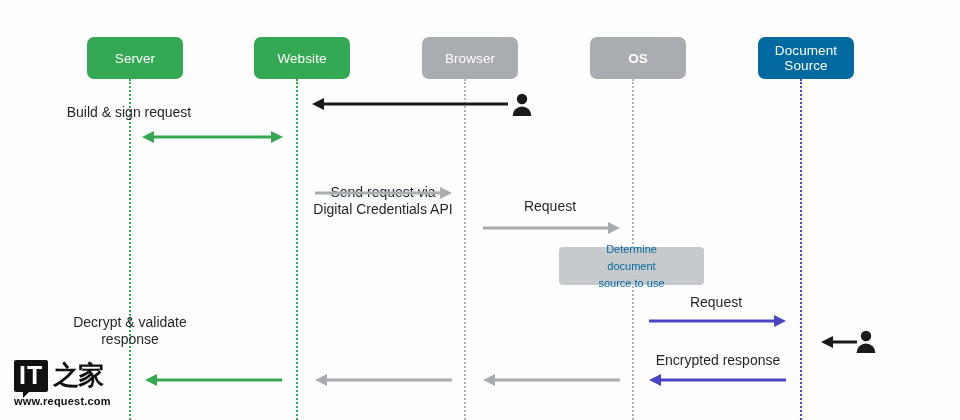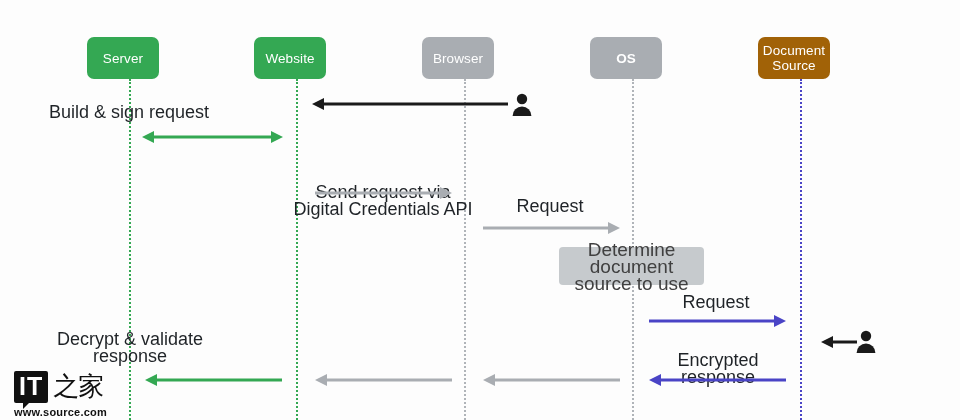--- a/index.html
+++ b/index.html
@@ -13,89 +13,89 @@
   #canvas {
     position: relative;
     width: 960px;
     height: 420px;
     background: #fdfdfd;
     overflow: hidden;
   }
   
   .actor-box {
     position: absolute;
-    width: 72px;
+    width: 96px;
     height: 42px;
     border-radius: 7px;
     display: flex;
     align-items: center;
     justify-content: center;
     text-align: center;
     color: #ffffff;
     font-size: 13.5px;
     line-height: 15px;
     letter-spacing: 0.1px;
     box-sizing: border-box;
     padding: 2px;
   }
   .actor-green { background: #34a853; }
   .actor-gray  { background: #a9adb2; }
-  .actor-purple{ background: #a16207; }
+  .actor-purple{ background: #0369a1; }
 
   
   .lifeline {
     position: absolute;
     width: 0;
     border-left-width: 2px;
     border-left-style: dotted;
     top: 79px;
     height: 341px;
   }
   .ll-green  { border-left-color: #34a853; }
   .ll-gray   { border-left-color: #b0b4b9; }
   .ll-purple { border-left-color: #4a44c6; }
 
   
   .msg-label {
     position: absolute;
-    font-size: 18px;
+    font-size: 14px;
     line-height: 17px;
     color: #1f2327;
     text-align: center;
     white-space: pre-line;
   }
 
   
   .arrow-svg {
     position: absolute;
     overflow: visible;
   }
 
   
   .note-box {
     position: absolute;
     background: #c6cacd;
     border-radius: 4px;
-    font-size: 19px;
+    font-size: 11px;
     line-height: 17px;
-    color: #404040;
+    color: #0369a1;
     text-align: center;
     display: flex;
     align-items: center;
     justify-content: center;
     white-space: pre-line;
     box-sizing: border-box;
-    padding: 5px 0;
+    padding: 5px 26px;
   }
 
   
   .person-icon { position: absolute; }
 
   
-  .watermark { position: absolute; margin-top: 11px; }
+  .watermark { position: absolute; }
   .wm-logo {
     display: flex;
     align-items: center;
   }
   .wm-it {
     background: #111111;
     color: #ffffff;
     font-family: "Liberation Sans", sans-serif;
     font-weight: bold;
     font-size: 25px;
@@ -111,21 +111,21 @@
     left: 9px;
     bottom: -6px;
     width: 0;
     height: 0;
     border-left: 7px solid #111111;
     border-bottom: 7px solid transparent;
   }
   .wm-cn {
     color: #111111;
     font-family: "Liberation Serif", serif;
-    font-weight: normal;
+    font-weight: bold;
     font-size: 26px;
     line-height: 26px;
     margin-left: 5px;
     letter-spacing: -1px;
   }
   .wm-url {
     font-family: "Liberation Sans", sans-serif;
     font-weight: bold;
     font-size: 11px;
     color: #111111;
@@ -209,21 +209,21 @@
   <svg class="arrow-svg" style="left:481px; top:372px;" width="141" height="16">
     <line x1="11" y1="8" x2="139" y2="8" stroke="#a9adb2" stroke-width="3"></line>
     <polygon points="2,8 14,2 14,14" fill="#a9adb2"></polygon>
   </svg>
 
   <svg class="arrow-svg" style="left:313px; top:372px;" width="141" height="16">
     <line x1="11" y1="8" x2="139" y2="8" stroke="#a9adb2" stroke-width="3"></line>
     <polygon points="2,8 14,2 14,14" fill="#a9adb2"></polygon>
   </svg>
 
-  <div class="msg-label" style="left:47px; top:331px; width:166px;">Decrypt &amp; validate
+  <div class="msg-label" style="left:47px; top:314px; width:166px;">Decrypt &amp; validate
 response</div>
   <svg class="arrow-svg" style="left:143px; top:372px;" width="141" height="16">
     <line x1="11" y1="8" x2="139" y2="8" stroke="#34a853" stroke-width="3"></line>
     <polygon points="2,8 14,2 14,14" fill="#34a853"></polygon>
   </svg>
 
   <div class="person-icon" style="left:509px; top:92px;">
     <svg width="26" height="26" viewBox="0 0 26 26">
       <circle cx="13" cy="7" r="5.2" fill="#1a1a1a"></circle>
       <path d="M3.6 24 A9.4 9.4 0 0 1 22.4 24 Z" fill="#1a1a1a"></path>
@@ -234,16 +234,16 @@
       <circle cx="13" cy="7" r="5.2" fill="#1a1a1a"></circle>
       <path d="M3.6 24 A9.4 9.4 0 0 1 22.4 24 Z" fill="#1a1a1a"></path>
     </svg>
   </div>
 
   <div class="watermark" style="left:14px; top:360px;">
     <div class="wm-logo">
       <span class="wm-it">IT</span>
       <span class="wm-cn">之家</span>
     </div>
-    <div class="wm-url">www.source.com</div>
+    <div class="wm-url">www.request.com</div>
   </div>
 
 </div>
 
 </body></html>

